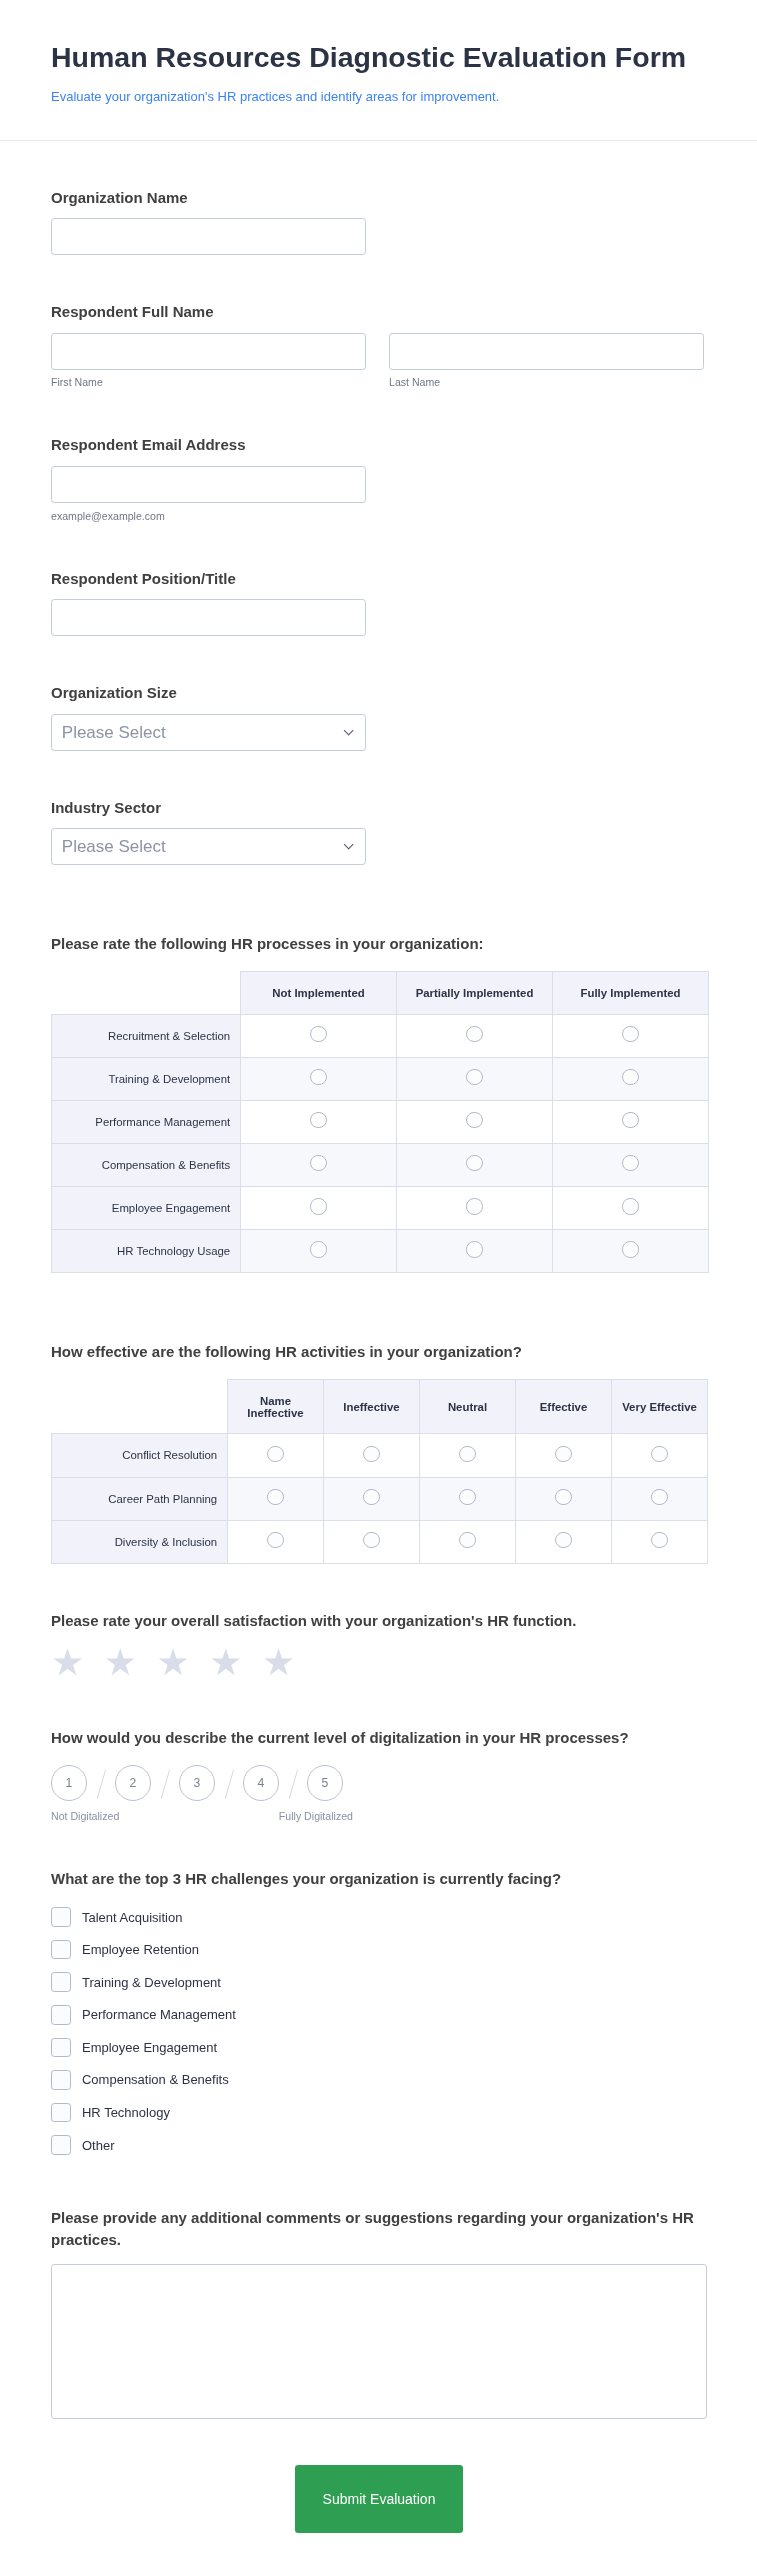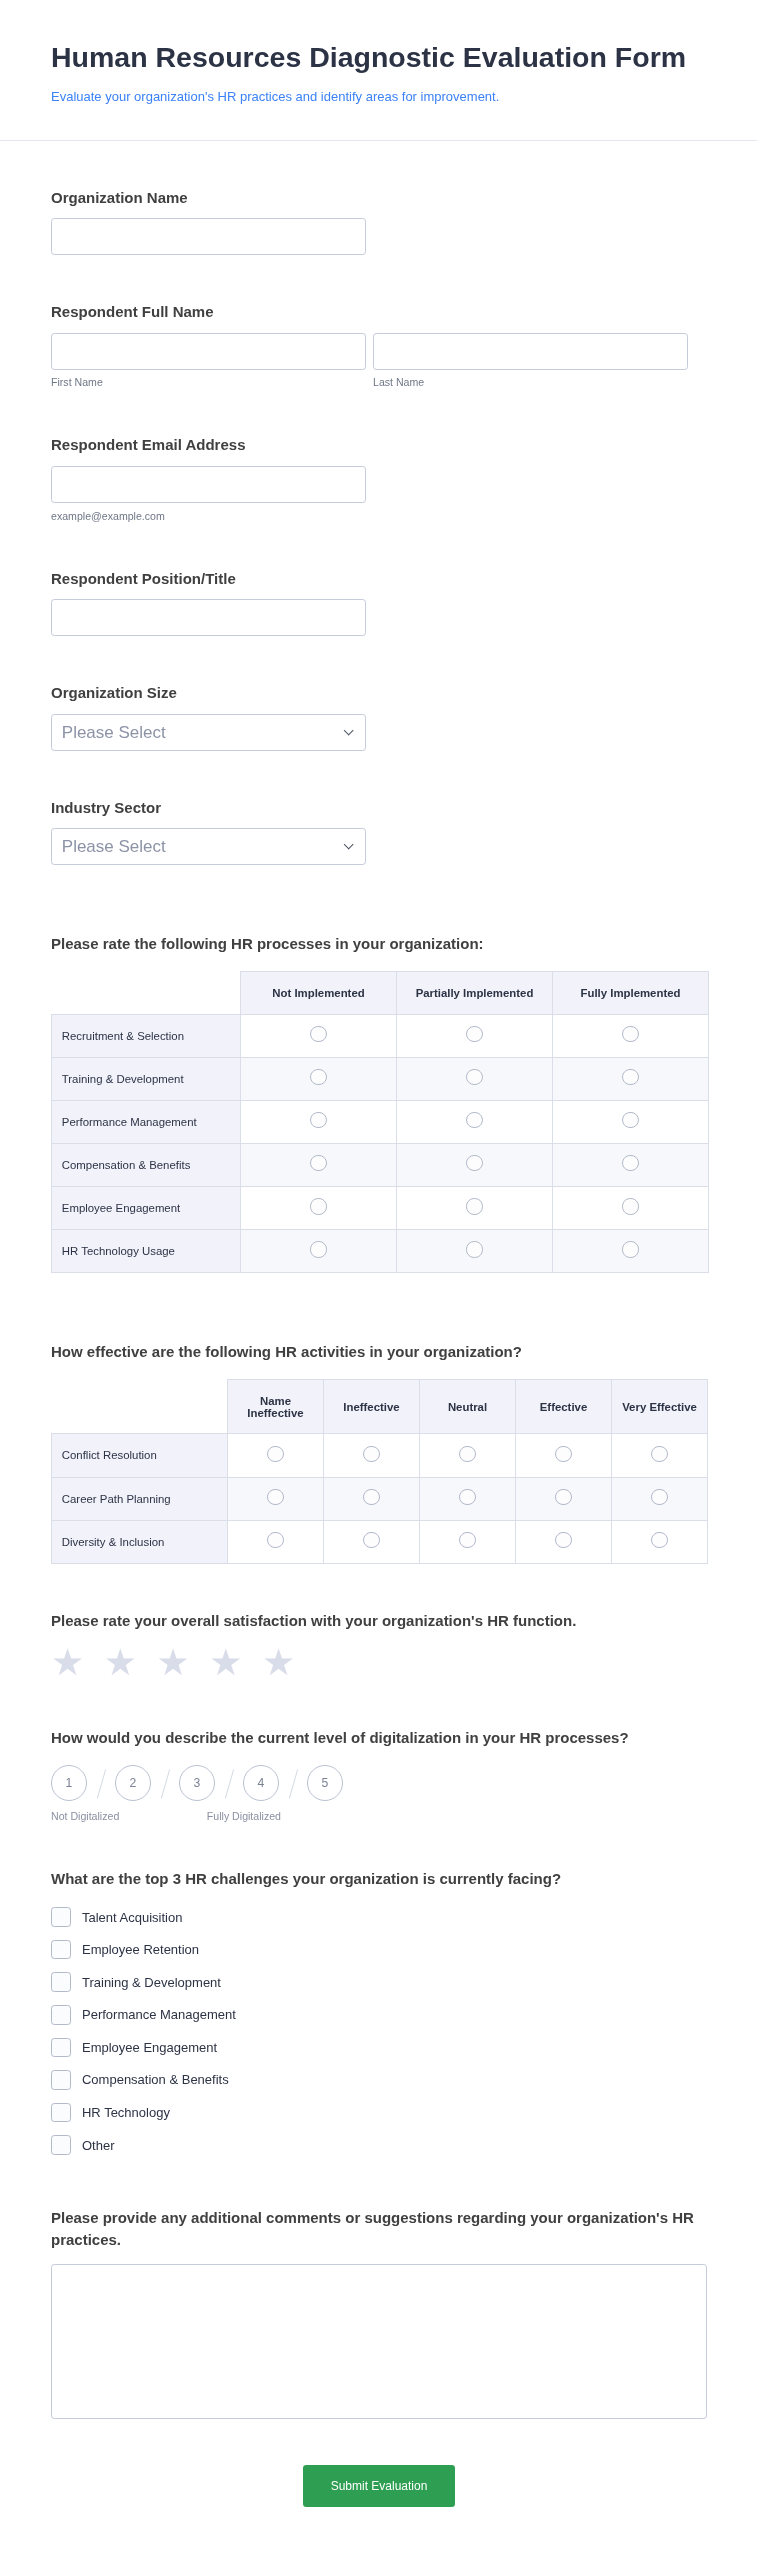--- a/index.html
+++ b/index.html
@@ -36,21 +36,21 @@
     width: 315px;
     height: 37px;
     border: 0.8px solid #c4cbd9;
     border-radius: 3.3px;
     padding: 0 9.8px;
     font-size: 13px;
     font-family: inherit;
     color: #2c3345;
     background: #fff;
   }
-  .name-row { display: flex; gap: 7px; margin-top: 9.8px; }
+  .name-row { display: flex; gap: 23px; margin-top: 9.8px; }
   .name-col .text-input { margin-top: 0; }
   .sublabel { margin-top: 6.5px; font-size: 10.6px; color: #6f7787; }
 
   .select-wrap { position: relative; width: 315px; margin-top: 9.8px; }
   .select-input {
     width: 100%;
     height: 37px;
     appearance: none;
     -webkit-appearance: none;
     border: 0.8px solid #c4cbd9;
@@ -88,21 +88,21 @@
     padding: 14.7px 6.5px;
     text-align: center;
     color: #2c3345;
   }
   .matrix th.corner { background: #fff; border: none; }
   .matrix td.rowlabel {
     background: #f1f2fa;
     font-size: 11.4px;
     font-weight: 400;
     padding: 13px 9.8px;
-    text-align: left;
+    text-align: right;
   }
   .matrix td.cell { text-align: center; padding: 11.4px 0; background: #fff; }
   .matrix tbody tr:nth-child(even) td.cell { background: #f7f8fb; }
   .radio {
     display: inline-block;
     width: 16.3px;
     height: 16.3px;
     border-radius: 50%;
     border: 0.8px solid #b2bac9;
     background: #fdfdfe;
@@ -125,21 +125,21 @@
   .scale-sep { width: 28px; height: 33px; position: relative; }
   .scale-sep::after {
     content: "";
     position: absolute;
     left: 50%; top: 1.6px; bottom: 1.6px;
     width: 0.8px;
     background: #d5dae3;
     transform: rotate(16deg);
   }
   .scale-labels {
-    width: 230px;
+    width: 302px;
     display: flex;
     justify-content: space-between;
     margin-top: 8.1px;
     font-size: 10.6px;
     color: #8a90a3;
   }
 
   .check-list { margin-top: 11.4px; }
   .check-option { display: flex; align-items: center; gap: 11.4px; padding: 6.5px 0; cursor: pointer; }
   .checkbox {
@@ -164,23 +164,23 @@
     padding: 9.8px;
     color: #2c3345;
   }
 
   .submit-row { margin-top: 46px; display: flex; justify-content: center; }
   .submit-btn {
     background: #2e9e52;
     color: #ffffff;
     border: none;
     border-radius: 3.3px;
-    font-size: 12px;
+    font-size: 14px;
     font-weight: 500;
-    padding: 14px 28px;
+    padding: 26px 28px;
     font-family: inherit;
     cursor: pointer;
   }
 </style>
 </head>
 <body>
 
 <div class="page">
 
   <header class="header">

